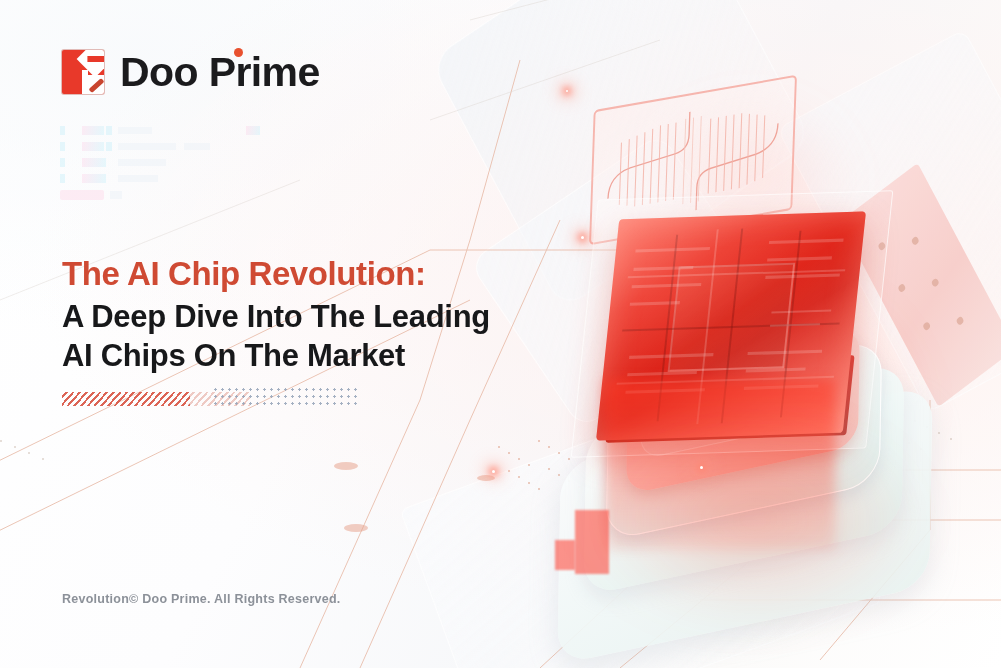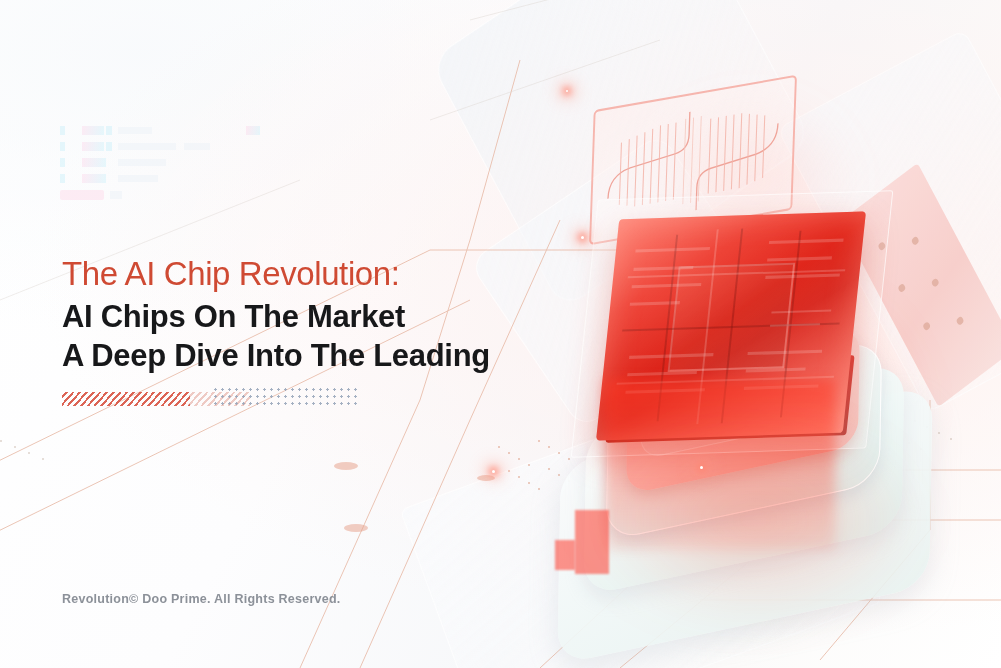--- a/index.html
+++ b/index.html
@@ -197,21 +197,21 @@
 
   .faint-rows{position:absolute;left:60px;top:124px;width:210px;height:80px;opacity:.5;}
   .faint-rows .fr{position:absolute;height:9px;}
   .fr-bar{background:rgba(168,230,246,.55);}
   .fr-cell{background:linear-gradient(100deg,rgba(255,190,220,.55),rgba(170,235,248,.55));}
   .fr-line{background:rgba(233,240,246,.85);}
   .fr-pill{background:rgba(255,185,215,.5);border-radius:2px;}
 
   .headline{position:absolute;left:62px;top:254px;width:520px;}
   .h-accent{
-    font-size:33px;font-weight:400;letter-spacing:-.4px;line-height:1.24;
+    font-size:33px;font-weight:700;letter-spacing:-.4px;line-height:1.24;
     color:#cf4a33;margin:0 0 2px 0;
   }
   .h-main{
     font-size:31px;font-weight:700;letter-spacing:-.3px;line-height:1.26;
     color:#17181a;margin:0;
   }
 
   .deco-bar{position:absolute;left:62px;top:392px;width:232px;height:14px;}
   .deco-hatch{
     position:absolute;left:0;top:0;width:128px;height:14px;
@@ -392,20 +392,31 @@
     <div class="glow glow-red-low"></div>
 
     <div class="spark" style="left:581px;top:236px;"></div>
     <div class="spark" style="left:492px;top:470px;"></div>
     <div class="spark" style="left:700px;top:466px;"></div>
     <div class="spark" style="left:566px;top:90px;width:2px;height:2px;"></div>
   </div>
 
   <div class="content">
 
+    <div class="logo-row">
+      <div class="logo-mark">
+        <div class="slash-a"></div>
+        <div class="notch-b"></div>
+        <div class="mid-cut"></div>
+      </div>
+      <div class="wordmark">Doo Prime</div>
+      <div class="wordmark" style="position:absolute;left:58px;top:0;pointer-events:none;color:transparent;">
+        <span class="i-dot"></span>
+      </div>
+    </div>
 
     <div class="faint-rows">
       <div class="fr fr-bar" style="left:0px;top:2px;width:5px;"></div>
       <div class="fr fr-cell" style="left:22px;top:2px;width:22px;"></div>
       <div class="fr fr-bar" style="left:46px;top:2px;width:6px;"></div>
       <div class="fr fr-line" style="left:58px;top:3px;width:34px;height:7px;"></div>
       <div class="fr fr-cell" style="left:186px;top:2px;width:14px;"></div>
 
       <div class="fr fr-bar" style="left:0px;top:18px;width:5px;"></div>
       <div class="fr fr-cell" style="left:22px;top:18px;width:22px;"></div>
@@ -420,22 +431,22 @@
       <div class="fr fr-bar" style="left:0px;top:50px;width:5px;"></div>
       <div class="fr fr-cell" style="left:22px;top:50px;width:24px;"></div>
       <div class="fr fr-line" style="left:58px;top:51px;width:40px;height:7px;"></div>
 
       <div class="fr fr-pill" style="left:0px;top:66px;width:44px;height:10px;"></div>
       <div class="fr fr-line" style="left:50px;top:67px;width:12px;height:8px;"></div>
     </div>
 
     <div class="headline">
       <div class="h-accent">The AI Chip Revolution:</div>
+      <div class="h-main">A Deep Dive Into The Leading</div>
       <div class="h-main">AI Chips On The Market</div>
-      <div class="h-main">A Deep Dive Into The Leading</div>
     </div>
 
     <div class="deco-bar">
       <div class="deco-hatch"></div>
       <div class="deco-hatch fade"></div>
       <div class="deco-dots"></div>
     </div>
 
     <div class="copyright">Revolution© Doo Prime. All Rights Reserved.</div>
   </div>

